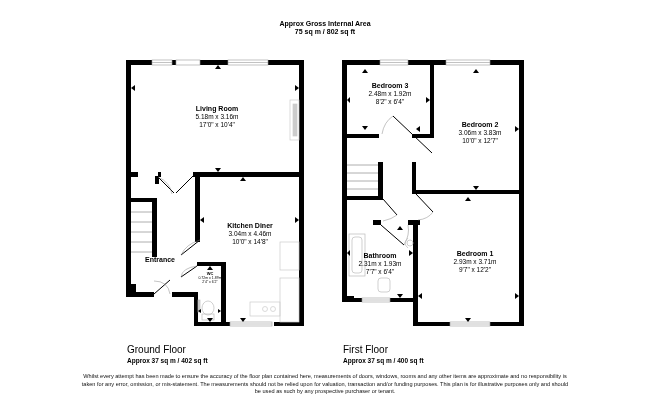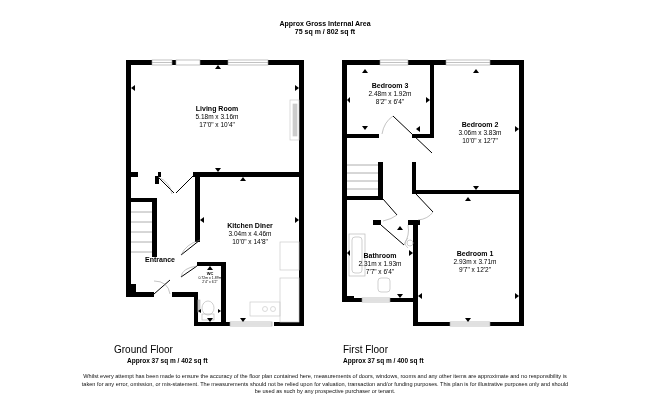--- a/index.html
+++ b/index.html
@@ -244,18 +244,18 @@
   <div class="name">Bathroom</div>
   <div>2.31m x 1.93m</div>
   <div>7'7" x 6'4"</div>
 </div>
 <div class="room-label" style="left:475px; top:250px;">
   <div class="name">Bedroom 1</div>
   <div>2.93m x 3.71m</div>
   <div>9'7" x 12'2"</div>
 </div>
 
-<div class="floor-title" style="left:114px; top:344px;">Ground Floor</div>
+<div class="floor-title" style="left:127px; top:344px;">Ground Floor</div>
 <div class="floor-area" style="left:127px; top:357px;">Approx 37 sq m / 402 sq ft</div>
 <div class="floor-title" style="left:343px; top:344px;">First Floor</div>
 <div class="floor-area" style="left:343px; top:357px;">Approx 37 sq m / 400 sq ft</div>
 
 <div class="disclaimer">Whilst every attempt has been made to ensure the accuracy of the floor plan contained here, measurements of doors, windows, rooms and any other items are approximate and no responsibility is taken for any error, omission, or mis-statement. The measurements should not be relied upon for valuation, transaction and/or funding purposes. This plan is for illustrative purposes only and should be used as such by any prospective purchaser or tenant.</div>
 
 </body></html>

